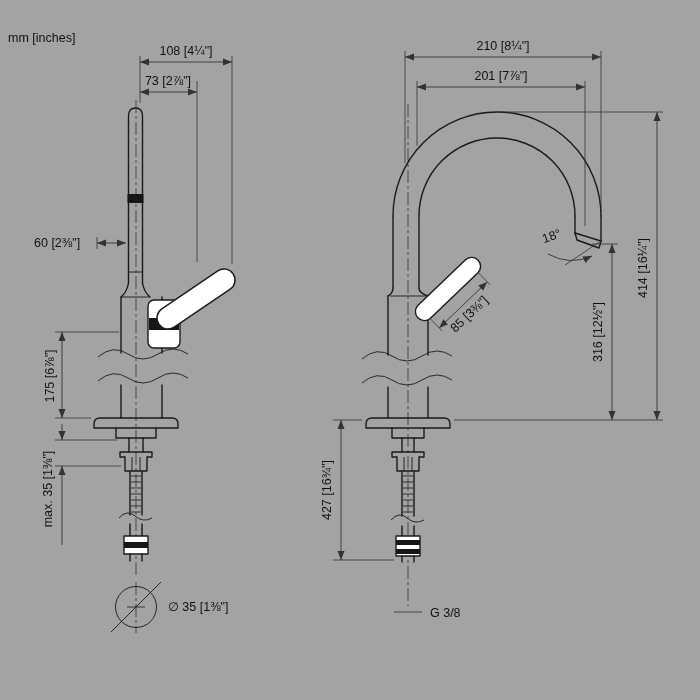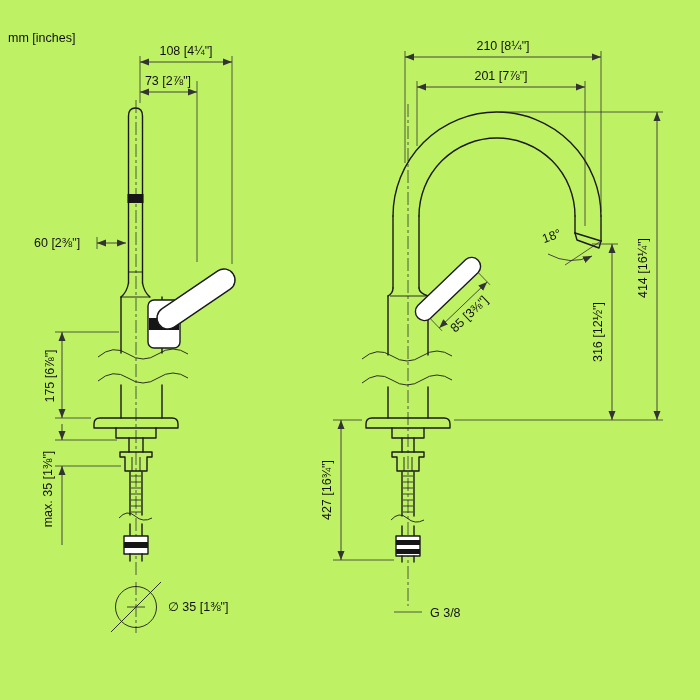--- a/index.html
+++ b/index.html
@@ -1,16 +1,16 @@
 <!DOCTYPE html>
 <html><head>
 <meta charset="utf-8">
 <style>
   html,body{margin:0;padding:0;background:#fff;}
-  #stage{position:relative;width:700px;height:700px;background:#bef264;overflow:hidden;}
+  #stage{position:relative;width:700px;height:700px;background:#a3a3a3;overflow:hidden;}
   svg{display:block;}
   .outline{fill:none;stroke:#1a1a1a;stroke-width:1.4;stroke-linecap:round;stroke-linejoin:round;}
   .fillw{fill:#ffffff;stroke:#1a1a1a;stroke-width:1.4;stroke-linejoin:round;}
   .dark{fill:#161616;stroke:none;}
   .dim{stroke:#333333;stroke-width:0.9;fill:none;}
   .ext{stroke:#333333;stroke-width:0.8;fill:none;}
   .cl{stroke:#333333;stroke-width:0.8;stroke-dasharray:13 3 3 3;fill:none;}
   .thr{stroke:#1a1a1a;stroke-width:0.8;}
   .thin{stroke:#1a1a1a;stroke-width:0.9;fill:none;}
   text{font-family:"Liberation Sans","DejaVu Sans",sans-serif;font-size:12.5px;fill:#111111;}

